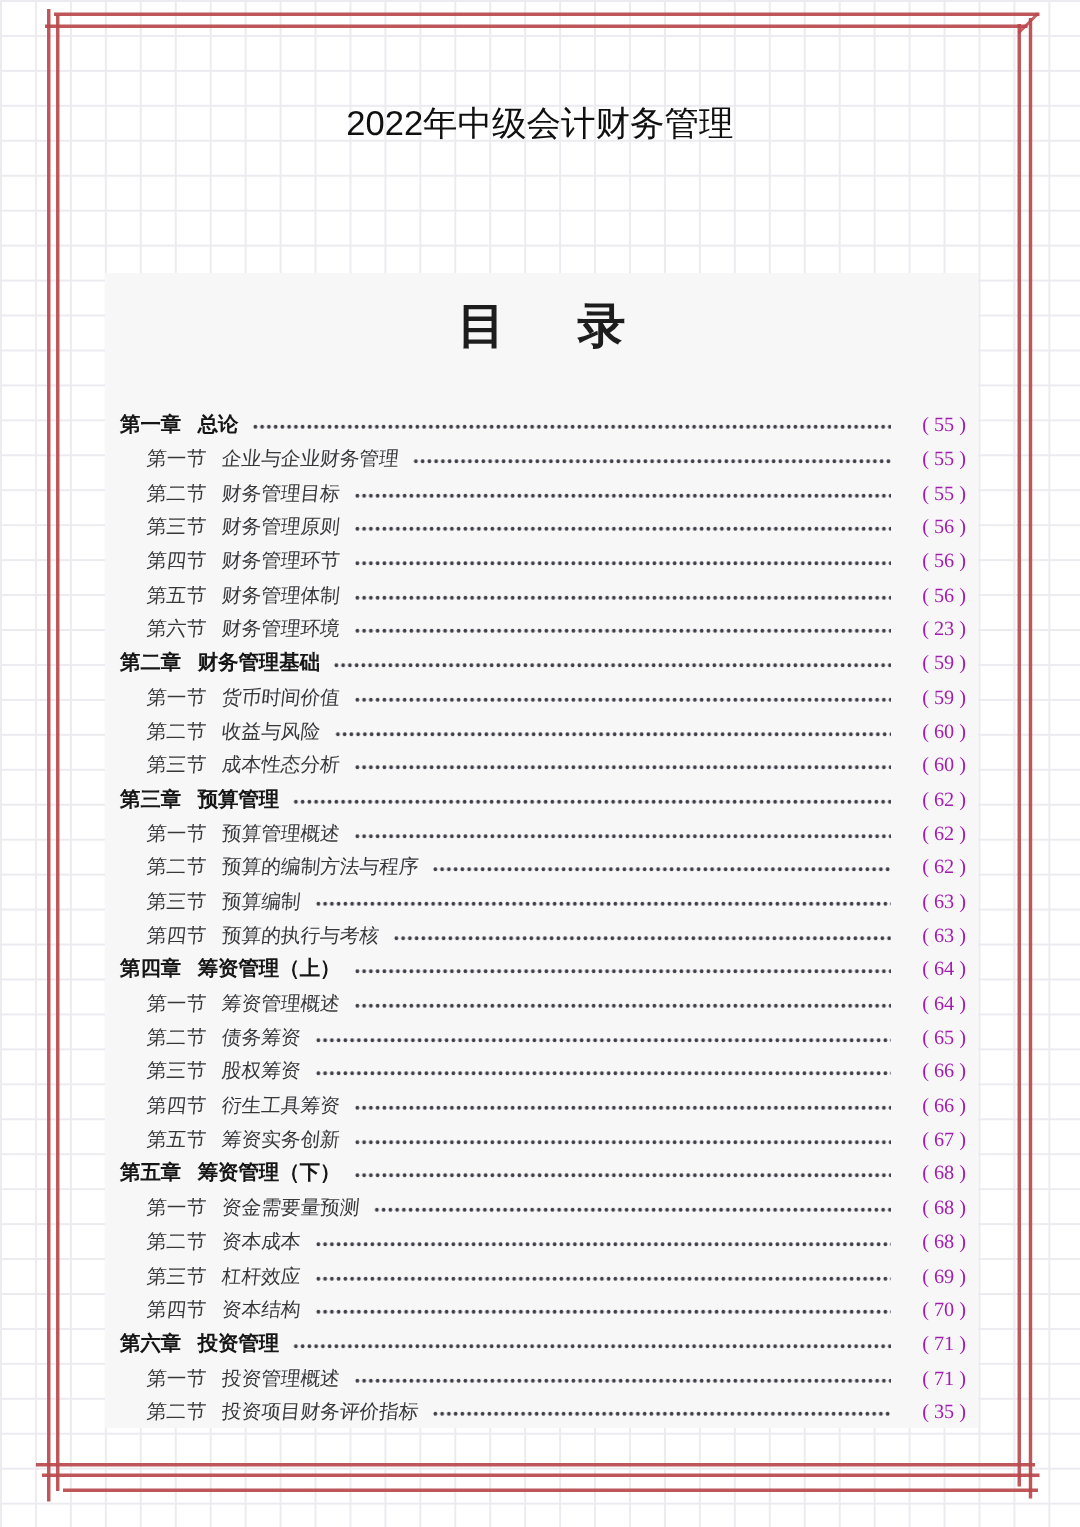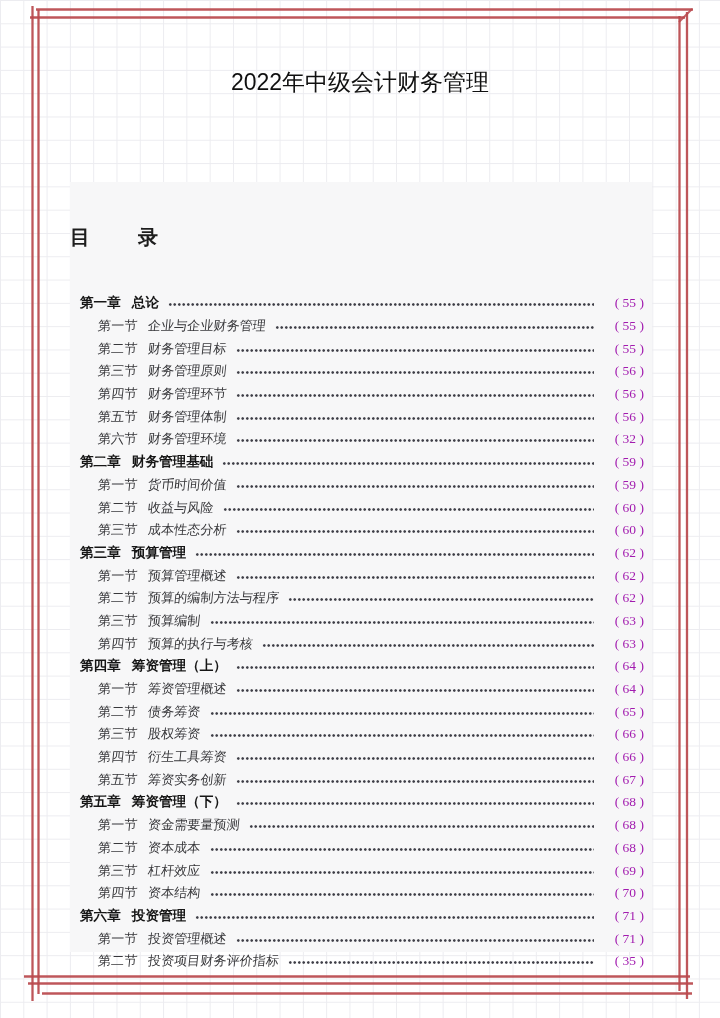--- a/index.html
+++ b/index.html
@@ -27,22 +27,22 @@
   .doc-title{
     position:absolute;left:0;top:64px;width:720px;
     text-align:center;font-size:23px;line-height:36px;
     font-weight:500;color:#101010;
   }
   .sheet{
     position:absolute;left:70px;top:182px;width:582px;height:770px;
     background:var(--page-bg);
   }
   .toc-heading{
-    margin-top:42px;text-align:left;
-    font-size:20px;font-weight:700;color:#1d1d1d;line-height:27px;
+    margin-top:22px;text-align:center;
+    font-size:32px;font-weight:700;color:#1d1d1d;line-height:27px;
   }
   .toc-heading .hgap{display:inline-block;width:48px;}
   .toc-list{margin-top:41px;}
   .toc-row{
     display:flex;align-items:center;
     height:22.7px;padding-left:10px;padding-right:8px;
     white-space:nowrap;
   }
   .toc-row.section{padding-left:28px;}
   .toc-row .no{margin-right:11px;}
@@ -129,21 +129,21 @@
         <div class="toc-row section">
     <span class="no">第五节</span>
     <span class="nm">财务管理体制</span>
     <span class="leader"></span>
     <span class="pg">( 56 )</span>
   </div>
         <div class="toc-row section">
     <span class="no">第六节</span>
     <span class="nm">财务管理环境</span>
     <span class="leader"></span>
-    <span class="pg">( 32 )</span>
+    <span class="pg">( 23 )</span>
   </div>
         <div class="toc-row chapter">
     <span class="no">第二章</span>
     <span class="nm">财务管理基础</span>
     <span class="leader"></span>
     <span class="pg">( 59 )</span>
   </div>
         <div class="toc-row section">
     <span class="no">第一节</span>
     <span class="nm">货币时间价值</span>

